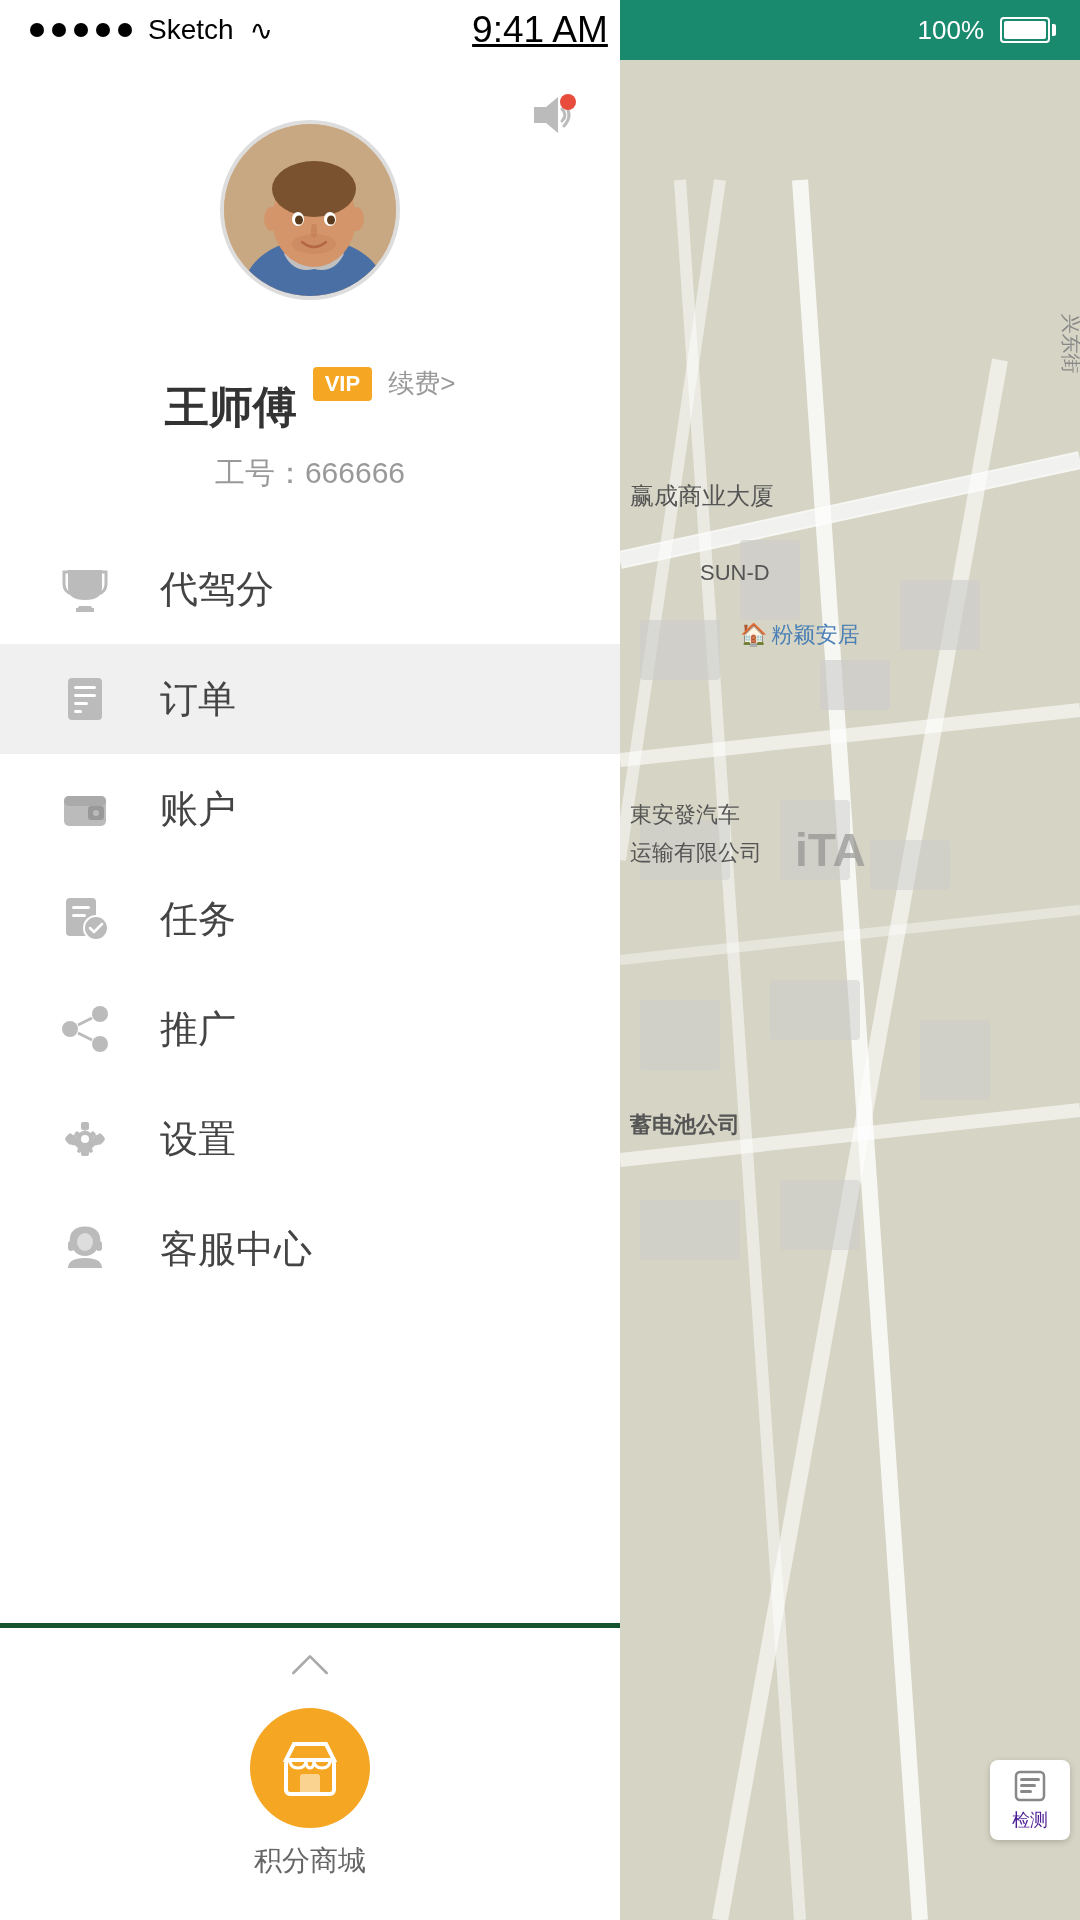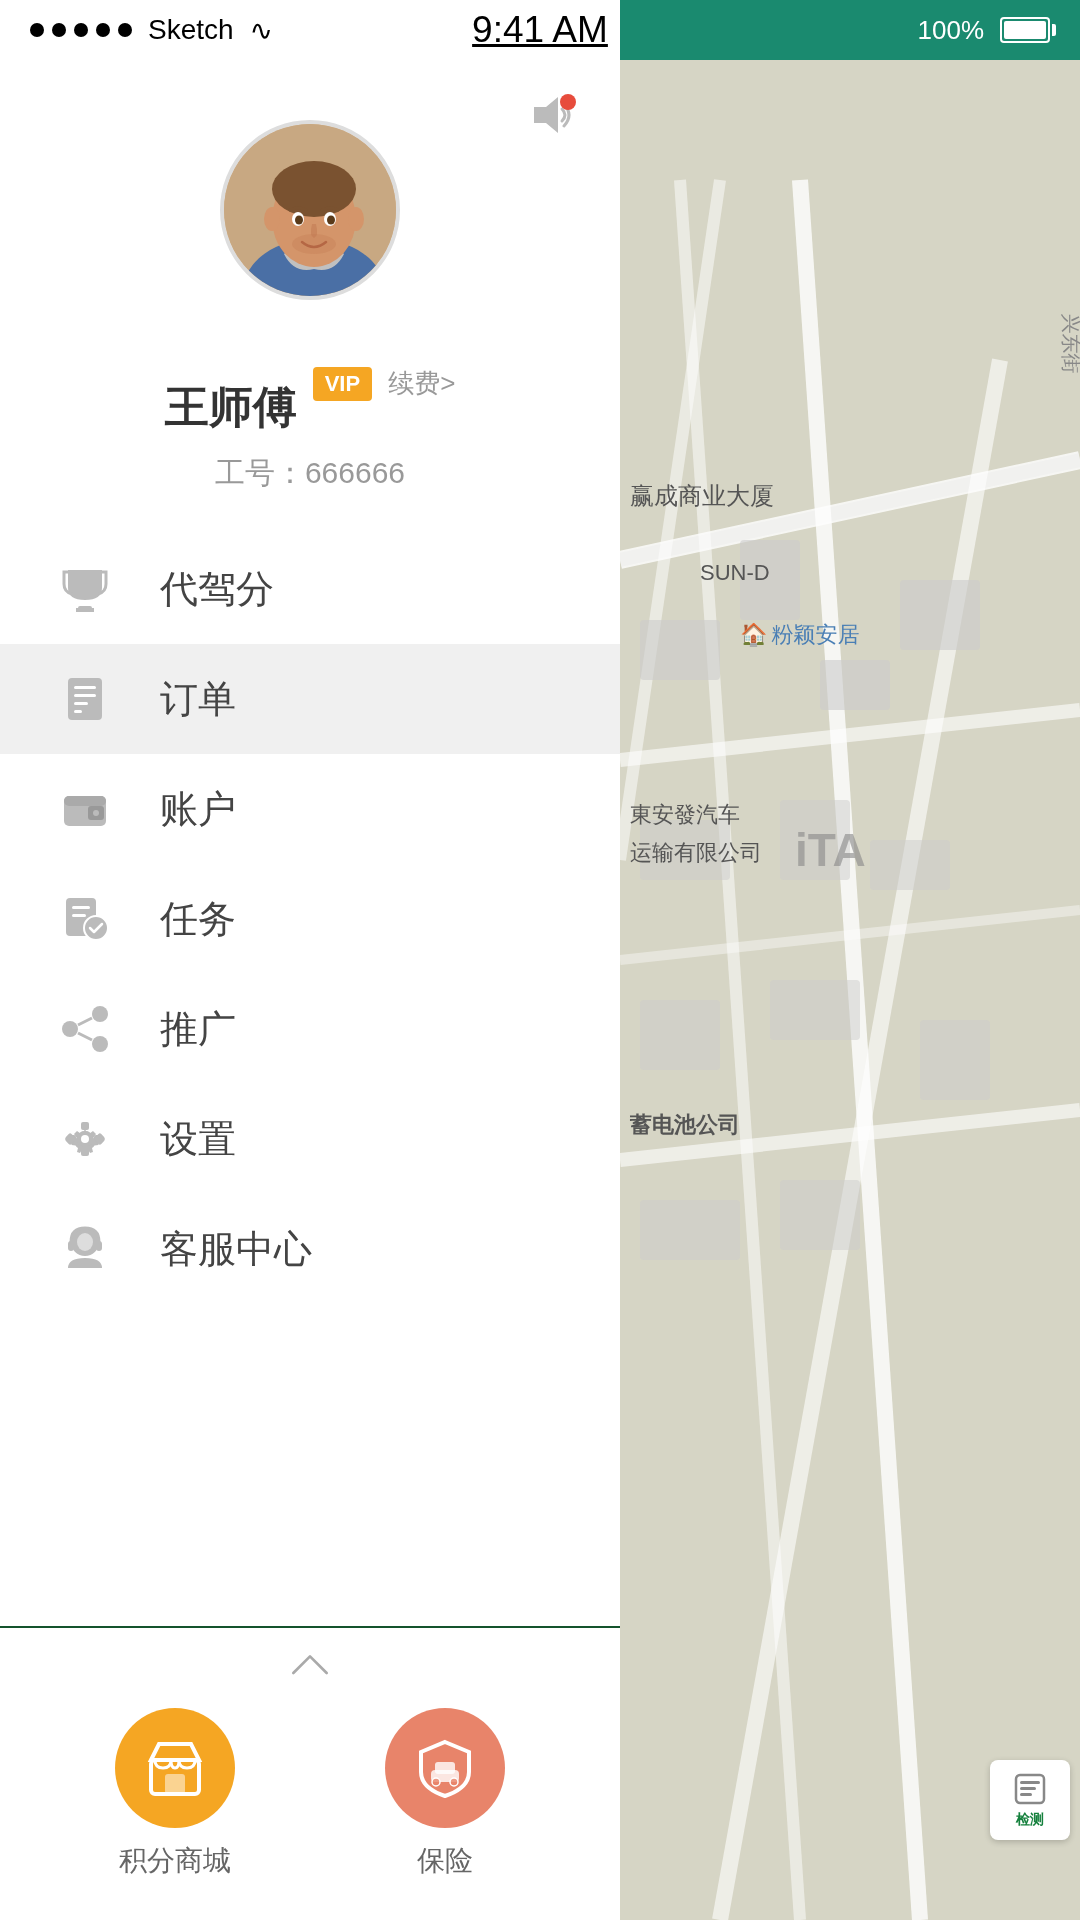--- a/index.html
+++ b/index.html
@@ -240,21 +240,21 @@
       fill: #aaa;
     }
     .menu-label {
       font-size: 38px;
       color: #444;
       font-weight: 400;
     }
 
     
     .bottom-section {
-      border-top: 2px solid #14532d;
+      border-top: 5px solid #14532d;
     }
     .chevron-up {
       display: flex;
       justify-content: center;
       padding: 20px 0 10px;
     }
     .chevron-up svg {
       width: 40px;
       height: 30px;
       fill: none;
@@ -405,24 +405,23 @@
       align-items: center;
       justify-content: center;
       box-shadow: 0 2px 6px rgba(0,0,0,0.2);
     }
     .map-bottom-icon svg {
       width: 36px;
       height: 36px;
       fill: #888;
     }
     .map-bottom-label {
-      font-size: 14px;
-      color: #15803d;
+      font-size: 18px;
+      color: #4c1d95;
       margin-top: 4px;
-      font-weight: bold;
     }
   </style>
 </head>
 <body>
 
 <div class="status-bar">
   <div class="status-bar-left">
     <div class="status-dots">
       <div class="status-dot"></div>
       <div class="status-dot"></div>
@@ -629,34 +628,20 @@
               <path d="M8,24 L16,8 L48,8 L56,24Z" fill="none" stroke="#fff" stroke-width="4"></path>
               <rect x="22" y="38" width="20" height="20" rx="3" fill="#fff" opacity="0.5"></rect>
               <path d="M12,24 Q12,32 20,32 Q28,32 28,24" fill="none" stroke="#fff" stroke-width="3"></path>
               <path d="M28,24 Q28,32 32,32 Q36,32 36,24" fill="none" stroke="#fff" stroke-width="3"></path>
               <path d="M36,24 Q36,32 44,32 Q52,32 52,24" fill="none" stroke="#fff" stroke-width="3"></path>
             </svg>
           </div>
           <span class="bottom-icon-label">积分商城</span>
         </div>
 
-        <div class="bottom-icon-item">
-          <div class="bottom-icon-circle circle-salmon">
-            <svg viewBox="0 0 64 64" xmlns="http://www.w3.org/2000/svg">
-
-              <path d="M32,6 L56,16 L56,36 Q56,52 32,60 Q8,52 8,36 L8,16Z" fill="none" stroke="#fff" stroke-width="4"></path>
-
-              <rect x="18" y="34" width="28" height="12" rx="4" fill="#fff" opacity="0.8"></rect>
-              <rect x="22" y="26" width="20" height="12" rx="3" fill="#fff" opacity="0.8"></rect>
-              <circle cx="23" cy="46" r="4" fill="rgba(232,132,106,0.8)" stroke="#fff" stroke-width="1.5"></circle>
-              <circle cx="41" cy="46" r="4" fill="rgba(232,132,106,0.8)" stroke="#fff" stroke-width="1.5"></circle>
-            </svg>
-          </div>
-          <span class="bottom-icon-label">保险</span>
-        </div>
 
       </div>
     </div>
 
   </div>
 
   <div class="map-panel">
 
     <div class="map-header">
       <span class="gift-icon">

